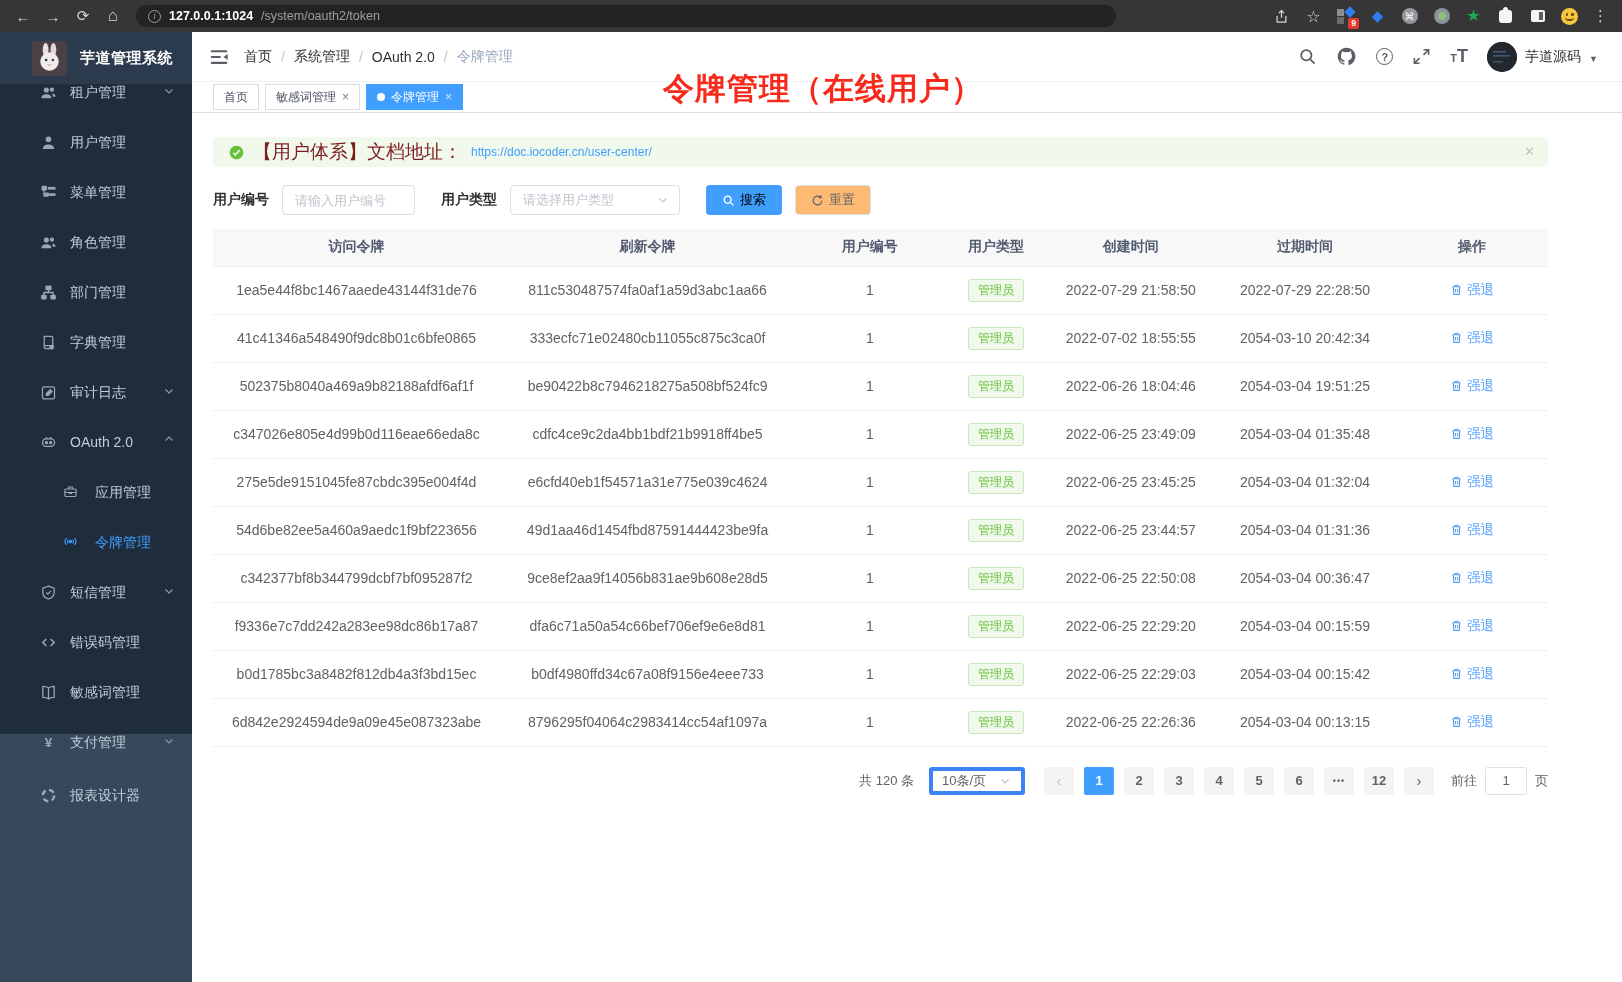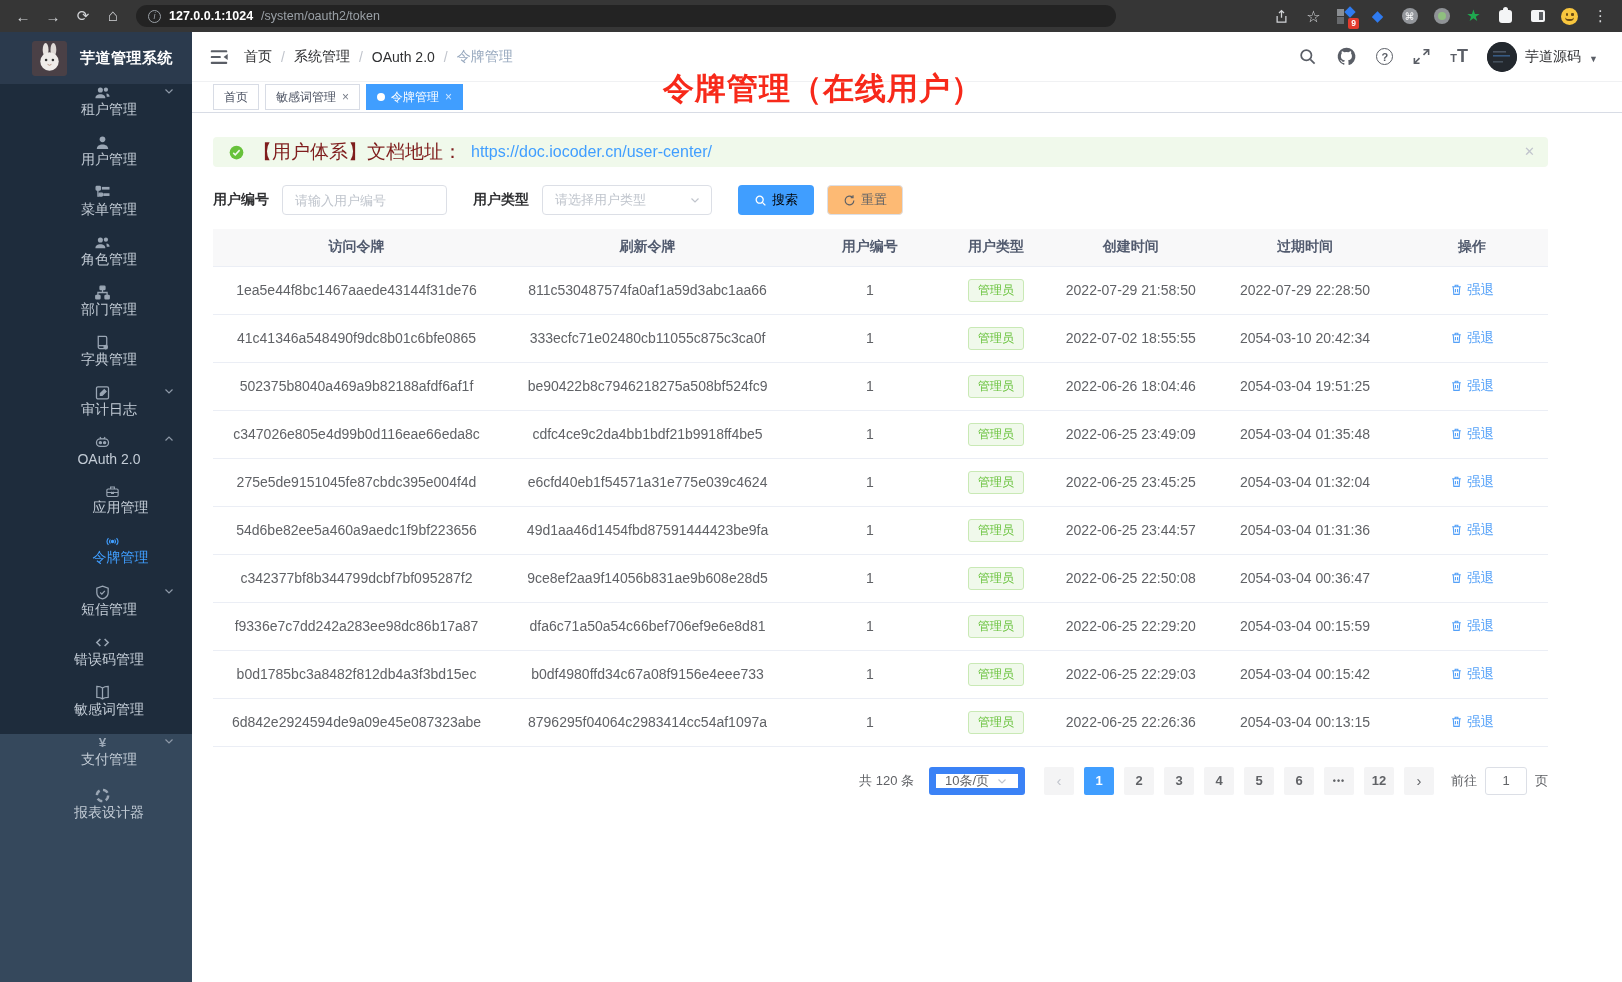--- a/index.html
+++ b/index.html
@@ -41,22 +41,22 @@
   .kebab { color:#d2d4d7; font-size:15px; letter-spacing:0; cursor:pointer; }
 
   
   .app { display:flex; height:950px; }
   .sidebar { width:192px; flex:0 0 192px; background:#35485c; display:flex; flex-direction:column; }
   .logo-band { height:52px; background:#2b3a4d; display:flex; align-items:center; padding-left:32px; gap:13px; flex:0 0 52px; cursor:pointer; }
   .logo-band img,.logo-av { width:35px; height:35px; border-radius:3px; }
   .logo-title { color:#fff; font-size:15px; font-weight:700; letter-spacing:.5px; }
   .menu-top { background:#1e2c3c; }
   .menu-bottom { flex:1 1 auto; }
-  .side-item { height:50px; display:flex; align-items:center; padding:0 14px 0 40px; color:#c3ccd6;
-               font-size:14px; position:relative; cursor:pointer; white-space:nowrap;flex-direction:column; }
+  .side-item { height:50px; display:flex; padding:0 14px 0 40px; color:#c3ccd6;
+               font-size:14px; position:relative; cursor:pointer; white-space:nowrap; }
   .menu-bottom .side-item { height:53px; }
   .side-item .ic { width:17px; height:17px; margin-right:13px; color:#9aa6b4; display:inline-flex; flex:0 0 auto; }
   .side-item .ic svg { width:100%; height:100%; }
   .side-item.child { padding-left:63px; }
   .side-item.child .ic { width:15px; height:15px; margin-right:17px; }
   .side-item.active, .side-item.active .ic { color:#409eff; }
   .side-item .arrow { position:absolute; right:17px; width:12px; height:12px; color:#8d99a7; }
   .side-item .arrow svg { width:12px; height:12px; }
   .side-item .arrow.up { transform:rotate(180deg); }
 
@@ -89,26 +89,26 @@
          background:#fff; color:#495060; font-size:12px; cursor:pointer; white-space:nowrap; }
   .tab .dot { width:8px; height:8px; border-radius:50%; background:#fff; }
   .tab .tclose { font-size:12px; opacity:.75; cursor:pointer; }
   .tab.active { background:#409eff; border-color:#409eff; color:#fff; }
 
   
   .page-content { padding:24px 74px 0 21px; flex:1 1 auto; }
   .alert { height:30px; background:#f0f9eb; border-radius:4px; display:flex; align-items:center; padding:0 16px; gap:9px; position:relative; }
   .alert-check { width:15px; height:15px; flex:0 0 auto; }
   .alert-text { color:#7f1d1d; font-size:19px; }
-  .alert-link { color:#409eff; font-size:16px; text-decoration:none; cursor:pointer; }
+  .alert-link { color:#409eff; font-size:12px; text-decoration:none; cursor:pointer; }
   .alert-close { position:absolute; right:13px; top:8px; color:#c0c4cc; font-size:13px; cursor:pointer; line-height:1; }
 
   .filter-row { display:flex; align-items:center; margin-top:18px; }
   .f-label { font-weight:700; color:#303133; font-size:14px; margin-right:13px; white-space:nowrap; }
-  .f-input { width:165px; height:30px; border:1px solid #dcdfe6; border-radius:4px; padding:0 12px; font-size:13px;
+  .f-input { width:133px; height:30px; border:1px solid #dcdfe6; border-radius:4px; padding:0 12px; font-size:13px;
              color:#606266; outline:none; margin-right:26px; font-family:inherit; }
   .f-input::placeholder { color:#bfc4cc; }
   .f-select { width:170px; height:30px; border:1px solid #dcdfe6; border-radius:4px; padding:0 10px 0 12px; font-size:13px;
               color:#bfc4cc; display:flex; align-items:center; justify-content:space-between; margin-right:26px; cursor:pointer; }
   .f-select .sel-arrow { color:#c0c4cc; width:12px; height:12px; }
   .btn { height:30px; border-radius:4px; display:inline-flex; align-items:center; gap:5px; font-size:13px;
          padding:0 15px; cursor:pointer; border:1px solid transparent; font-family:inherit; }
   .btn svg { width:13px; height:13px; }
   .btn-primary { background:#409eff; color:#000000; margin-right:13px; }
   .btn-plain { background:#fdba74; color:#606266; border-color:#dcdfe6; }
@@ -119,21 +119,21 @@
   table.tokens td { height:48px; color:#606266; font-size:14px; text-align:center; border-bottom:1px solid #ebeef5;
                     padding:0 4px; white-space:nowrap; overflow:hidden; }
   .tag-success { display:inline-block; padding:2px 9px; font-size:12px; line-height:17px; color:#67c23a;
                  background:#f0f9eb; border:1px solid #c9e9b5; border-radius:3px; }
   .link-btn { display:inline-flex; align-items:center; gap:4px; color:#53a0f8; font-size:13.5px; cursor:pointer;
               background:none; border:none; padding:0; font-family:inherit; }
   .link-btn svg { width:13px; height:13px; }
 
   .pagination { margin-top:20px; display:flex; align-items:center; justify-content:flex-end; color:#606266; font-size:13px; }
   .pg-total { margin-right:15px; color:#606266; }
-  .pg-size { width:96px; height:28px; border:7px solid #3b82f6; border-radius:3px; display:flex; align-items:center;
+  .pg-size { width:96px; height:28px; border:4px solid #3b82f6; border-radius:3px; display:flex; align-items:center;
              justify-content:space-between; padding:0 10px 0 9px; margin-right:14px; cursor:pointer; color:#606266; }
   .pg-size .sel-arrow { color:#c0c4cc; width:12px; height:12px; }
   .pg-btn { min-width:30px; height:28px; padding:0 4px; background:#f4f4f5; border-radius:2px; display:inline-flex;
             align-items:center; justify-content:center; font-size:13px; font-weight:700; color:#606266;
             margin:0 5px; cursor:pointer; }
   .pg-btn.active { background:#409eff; color:#fff; cursor:default; }
   .pg-btn.ellipsis { font-size:9px; letter-spacing:1px; }
   .pg-arrow { font-size:15px; font-weight:400; }
   .pg-arrow.disabled { color:#c0c4cc; cursor:default; }
   .pg-goto { display:flex; align-items:center; gap:8px; margin-left:12px; }

